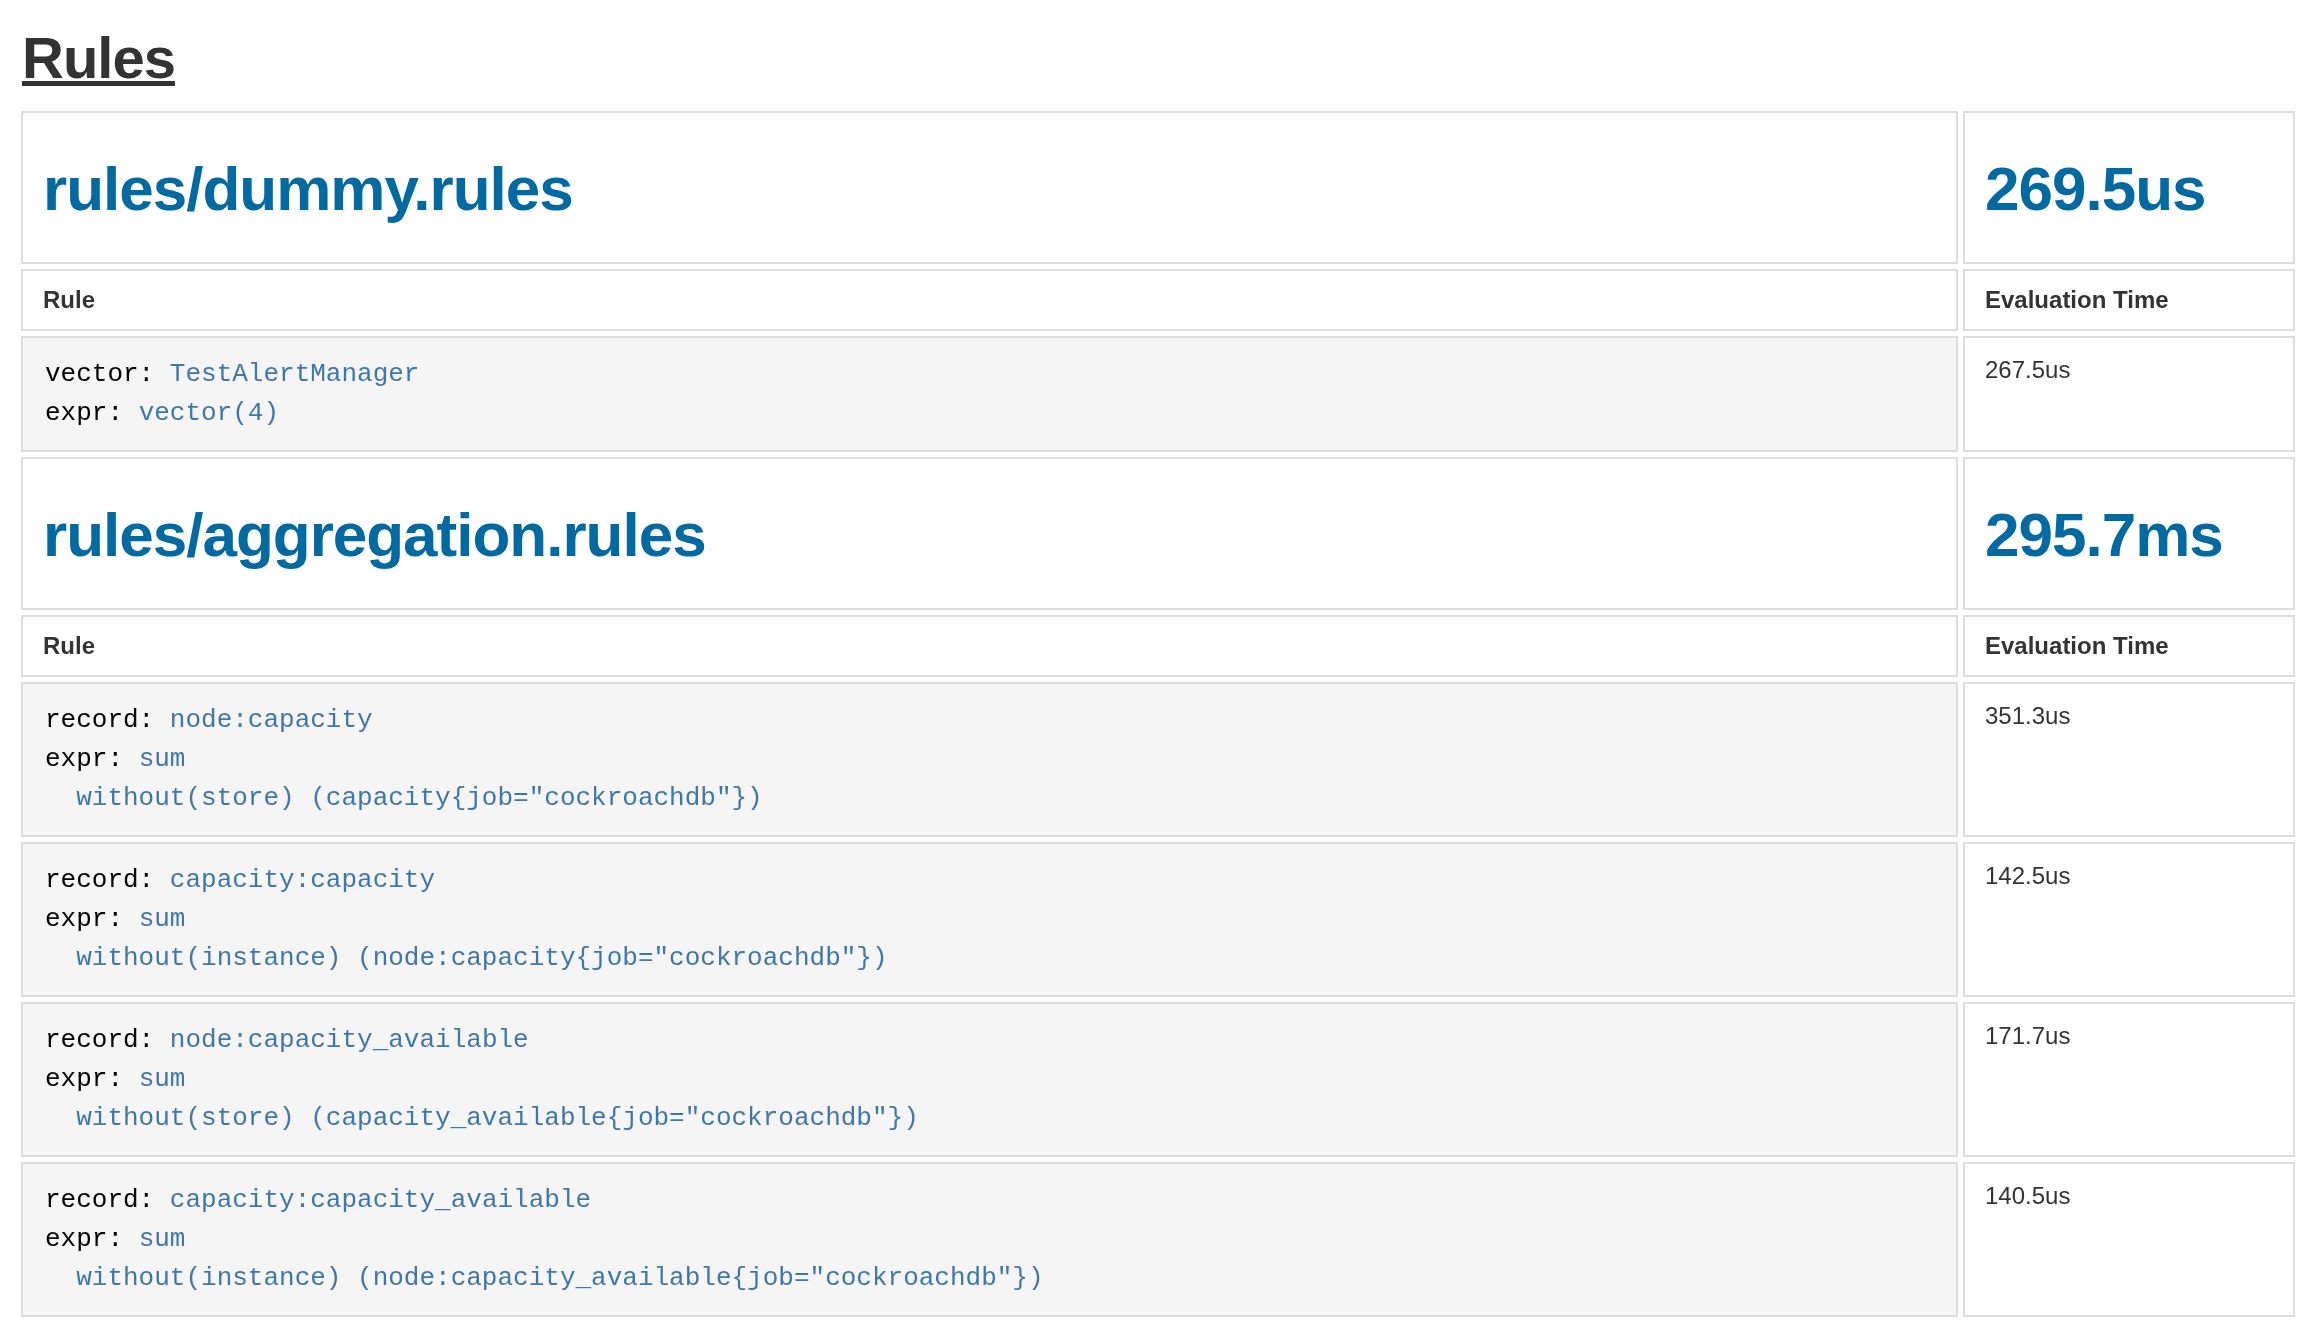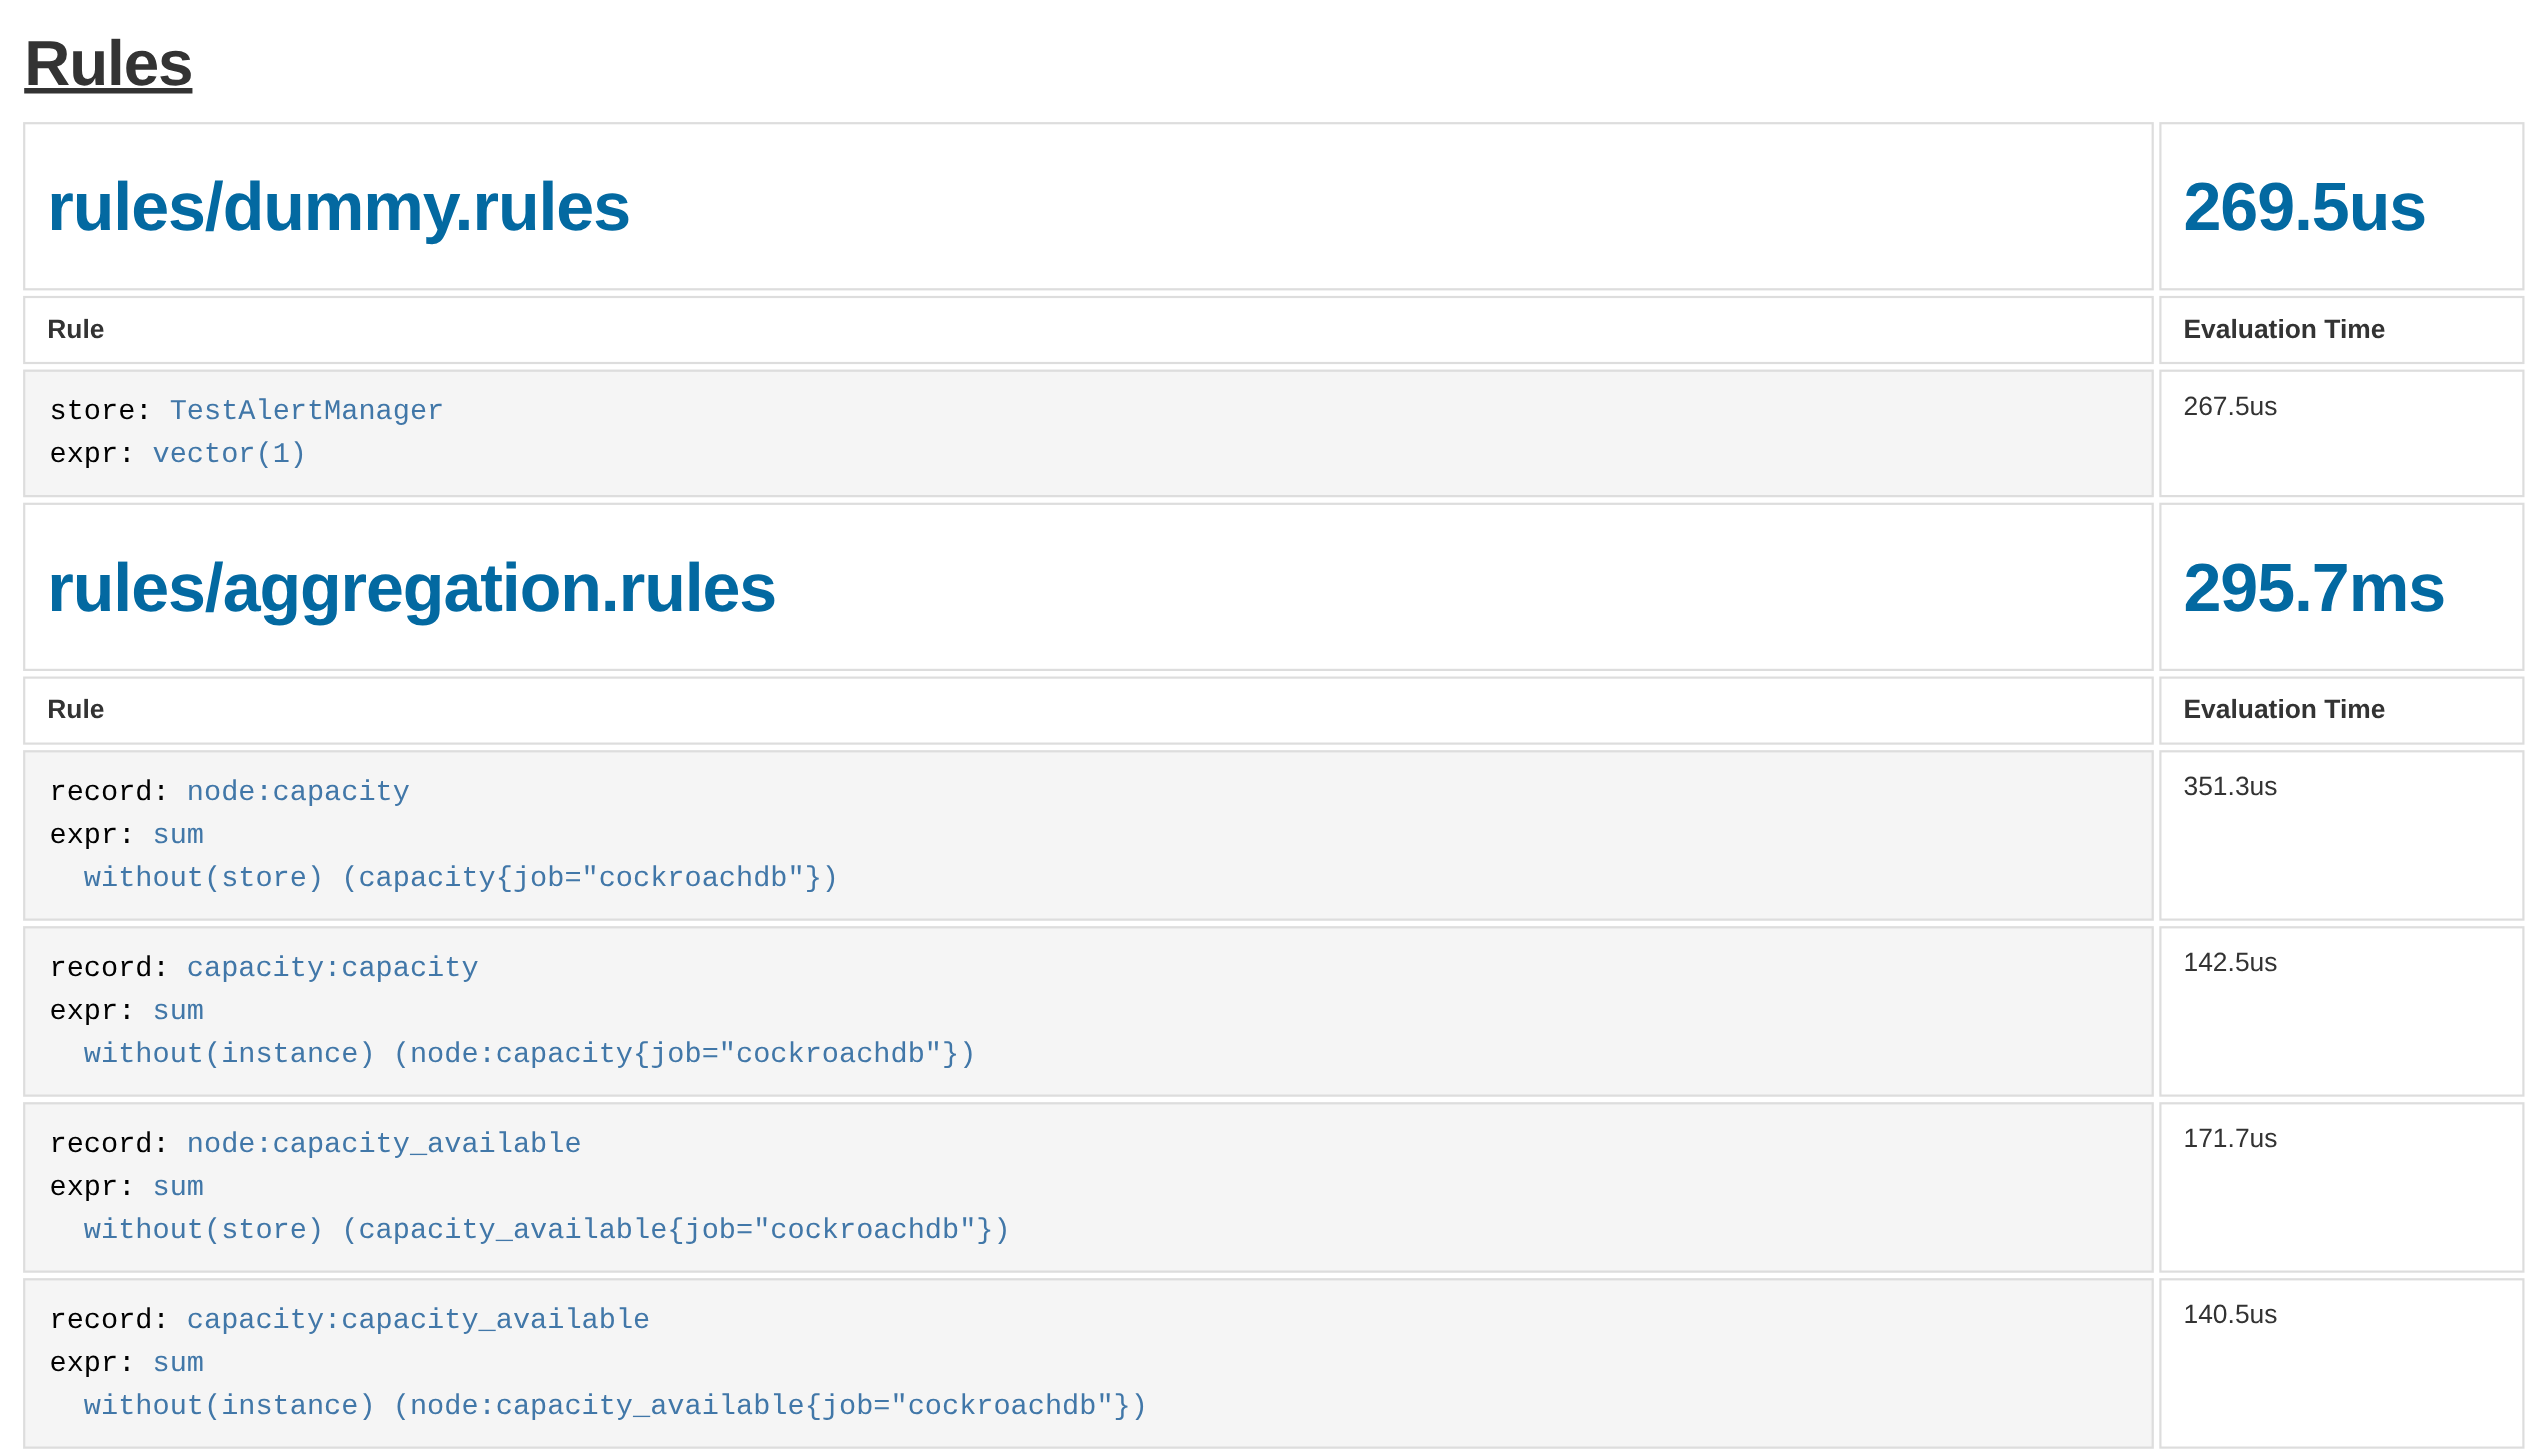--- a/index.html
+++ b/index.html
@@ -100,22 +100,22 @@
           <td class="group-cell">
             <h2 class="group-heading">269.5us</h2>
           </td>
         </tr>
         <tr>
           <th class="col-header">Rule</th>
           <th class="col-header">Evaluation Time</th>
         </tr>
         <tr>
           <td class="rule-cell">
-            <pre><span class="code-label">store:</span> <a class="code-link" href="#">TestAlertManager</a>
-<span class="code-label">expr:</span> <a class="code-link" href="#">vector(1)</a></pre>
+            <pre><span class="code-label">vector:</span> <a class="code-link" href="#">TestAlertManager</a>
+<span class="code-label">expr:</span> <a class="code-link" href="#">vector(4)</a></pre>
           </td>
           <td class="eval-cell">267.5us</td>
         </tr>
         <tr>
           <td class="group-cell">
             <h2 class="group-heading">rules/aggregation.rules</h2>
           </td>
           <td class="group-cell">
             <h2 class="group-heading">295.7ms</h2>
           </td>

